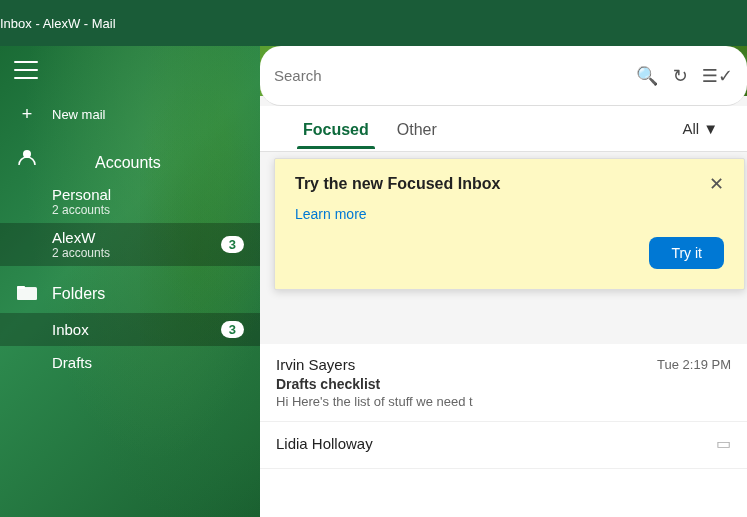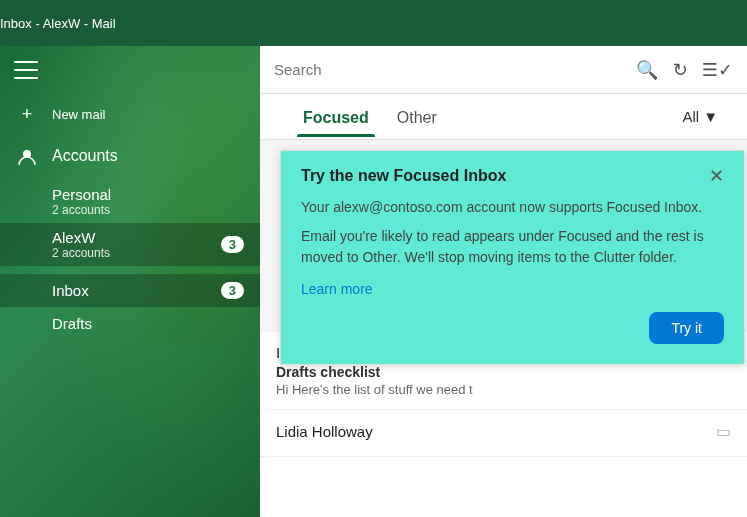--- a/index.html
+++ b/index.html
@@ -103,23 +103,24 @@
       font-weight: 400;
     }
 
     
     .accounts-section {
       padding: 4px 0 4px 0;
     }
 
     .accounts-header {
       display: flex;
-      align-items: flex-start;
+      align-items: flex-end;
       padding: 8px 16px;
       font-size: 16px;
+      gap: 43px;
     }
 
     .accounts-header .item-icon {
       margin-right: 14px;
       font-size: 18px;
       width: 22px;
       text-align: center;
     }
 
     .account-sub-item {
@@ -217,21 +218,22 @@
 
     
     .search-bar {
       position: relative;
       z-index: 2;
       background: white;
       padding: 10px 14px;
       display: flex;
       align-items: center;
       border-bottom: 1px solid #ddd;
-      height: 48px;
+      height: 60px;
+      border-radius: 21px;
     }
 
     .search-input {
       flex: 1;
       border: none;
       outline: none;
       font-size: 15px;
       color: #333;
       background: transparent;
     }
@@ -292,29 +294,29 @@
       gap: 4px;
       font-size: 15px;
       color: #333;
       cursor: pointer;
     }
 
     
     .notification-popup {
       position: absolute;
       top: 96px;
-      left: 18px;
+      left: 12px;
       right: 0;
-      background: #5eead4;
+      background: #fef9c3;
       border: 1px solid #ddd;
       border-radius: 2px;
       z-index: 10;
       padding: 16px 20px 20px;
       box-shadow: 0 2px 8px rgba(0,0,0,0.15);
-      margin: 8px 2px;
+      margin: 16px 2px;
     }
 
     .popup-header {
       display: flex;
       align-items: center;
       justify-content: space-between;
       margin-bottom: 12px;
     }
 
     .popup-title {
@@ -484,20 +486,30 @@
             <div>
               <div class="account-name">AlexW</div>
               <div class="account-meta">2 accounts</div>
             </div>
             <span class="badge">3</span>
           </div>
         </div>
       </div>
 
       <div class="folders-section">
+        <div class="folders-header">
+          <span class="item-icon">
+            <svg width="20" height="18" viewBox="0 0 20 18" fill="white">
+              <rect x="0" y="5" width="20" height="13" rx="1.5" fill="white" opacity="0.9"></rect>
+              <path d="M0 5.5C0 4.7 0.7 4 1.5 4H7l2 2H18.5c0.8 0 1.5 0.7 1.5 1.5V16.5c0 0.8-0.7 1.5-1.5 1.5h-17C0.7 18 0 17.3 0 16.5V5.5z" fill="white" opacity="0.5"></path>
+              <rect x="0" y="4" width="8" height="3" rx="1" fill="white"></rect>
+            </svg>
+          </span>
+          <span class="item-label">Folders</span>
+        </div>
 
         <div class="folder-item active">
           <span>Inbox</span>
           <span class="badge">3</span>
         </div>
 
         <div class="folder-item">
           <span>Drafts</span>
         </div>
       </div>
@@ -530,24 +542,20 @@
         <span>All</span>
         <span>▼</span>
       </div>
     </div>
 
     <div class="notification-popup">
       <div class="popup-header">
         <span class="popup-title">Try the new Focused Inbox</span>
         <button class="close-btn">✕</button>
       </div>
-      <div class="popup-body">
-        <p>Your alexw@contoso.com account now supports Focused Inbox.</p>
-        <p>Email you're likely to read appears under Focused and the rest is moved to Other. We'll stop moving items to the Clutter folder.</p>
-      </div>
       <a class="popup-link">Learn more</a>
       <div class="popup-footer">
         <button class="try-it-btn">Try it</button>
       </div>
     </div>
 
     <div class="email-list" style="margin-top: 192px;">
 
       <div class="email-item">
         <div class="email-header-row">

